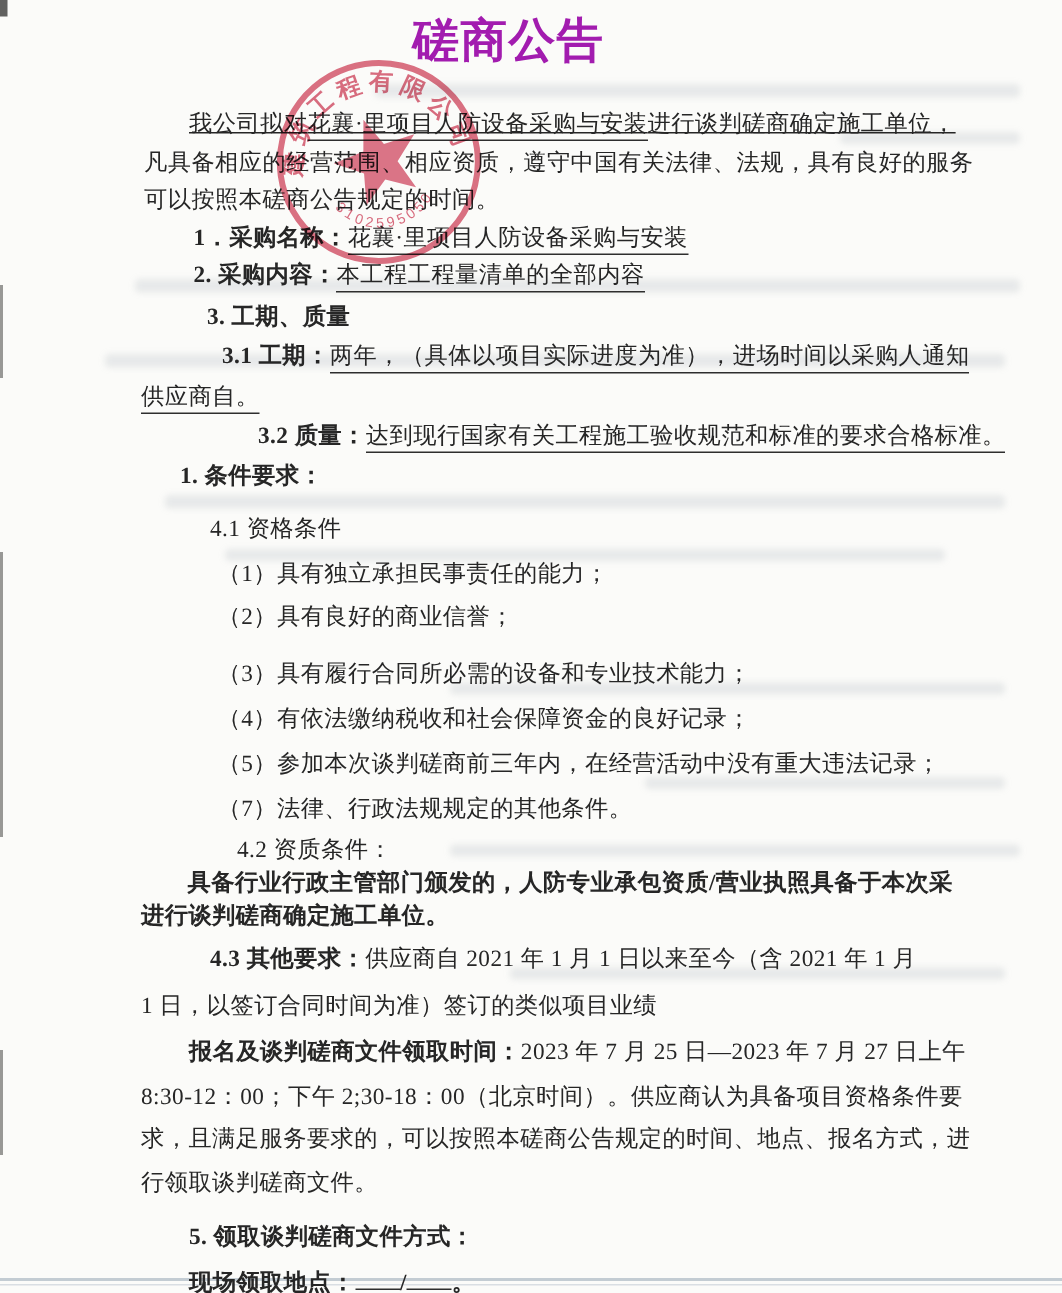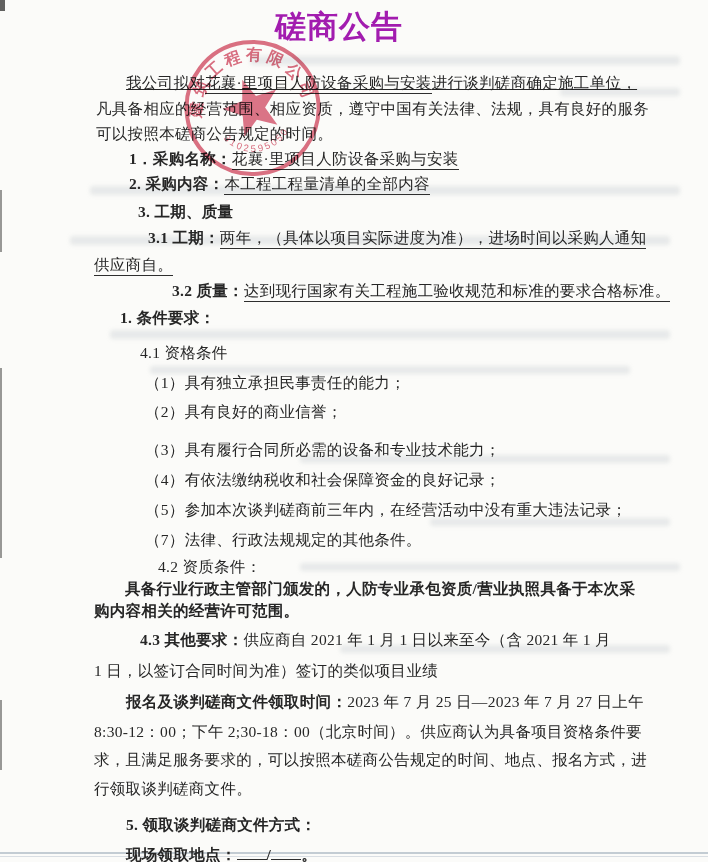--- a/index.html
+++ b/index.html
@@ -79,21 +79,21 @@
   <div class="ln b" style="left:120px;top:308px;">1. 条件要求：</div>
   <div class="ln" style="left:140px;top:343px;">4.1 资格条件</div>
   <div class="ln" style="left:145px;top:373px;">（1）具有独立承担民事责任的能力；</div>
   <div class="ln" style="left:145px;top:402px;">（2）具有良好的商业信誉；</div>
   <div class="ln" style="left:145px;top:440px;">（3）具有履行合同所必需的设备和专业技术能力；</div>
   <div class="ln" style="left:145px;top:470px;">（4）有依法缴纳税收和社会保障资金的良好记录；</div>
   <div class="ln" style="left:145px;top:500px;">（5）参加本次谈判磋商前三年内，在经营活动中没有重大违法记录；</div>
   <div class="ln" style="left:145px;top:530px;">（7）法律、行政法规规定的其他条件。</div>
   <div class="ln" style="left:140px;top:557px;margin-left:18px;">4.2 资质条件：</div>
   <div class="ln b" style="left:125px;top:579px;">具备行业行政主管部门颁发的，人防专业承包资质/营业执照具备于本次采</div>
-  <div class="ln b" style="left:94px;top:601px;">购内容相关的经营许可范围。</div>
+  <div class="ln b" style="left:94px;top:601px;">进行谈判磋商确定施工单位。</div>
   <div class="ln" style="left:140px;top:630px;">
     <span class="b">4.3 其他要求：</span><span>供应商自 2021 年 1 月 1 日以来至今（含 2021 年 1 月</span>
   </div>
   <div class="ln" style="left:94px;top:661px;">1 日，以签订合同时间为准）签订的类似项目业绩</div>
 
   <div class="ln" style="left:126px;top:692px;">
     <span class="b">报名及谈判磋商文件领取时间：</span><span>2023 年 7 月 25 日—2023 年 7 月 27 日上午</span>
   </div>
   <div class="ln" style="left:94px;top:722px;">8:30-12：00；下午 2;30-18：00（北京时间）。供应商认为具备项目资格条件要</div>
   <div class="ln" style="left:94px;top:750px;">求，且满足服务要求的，可以按照本磋商公告规定的时间、地点、报名方式，进</div>

